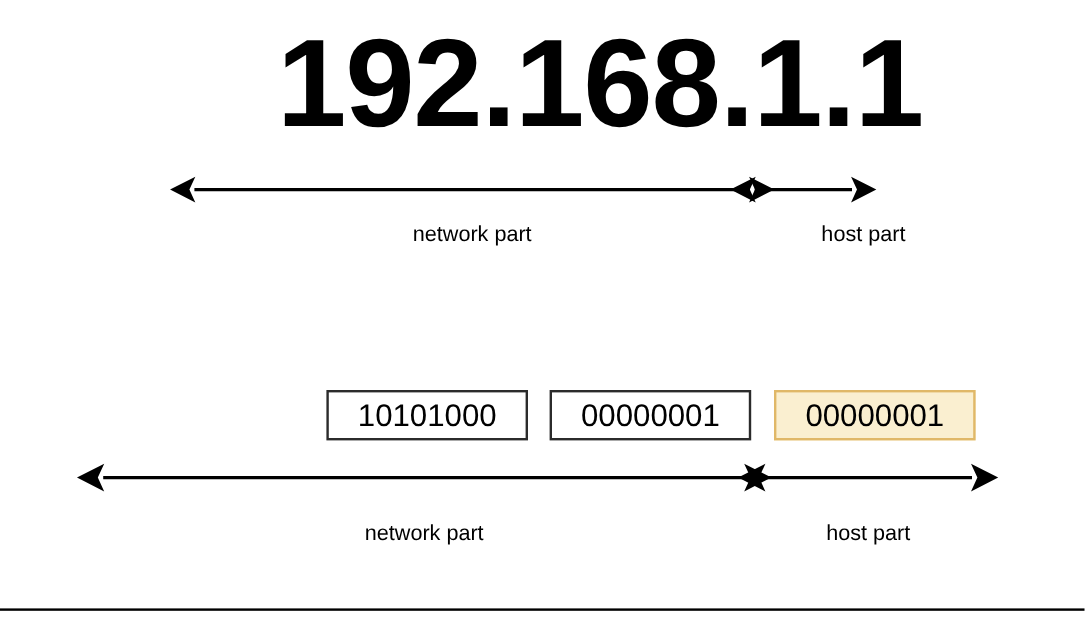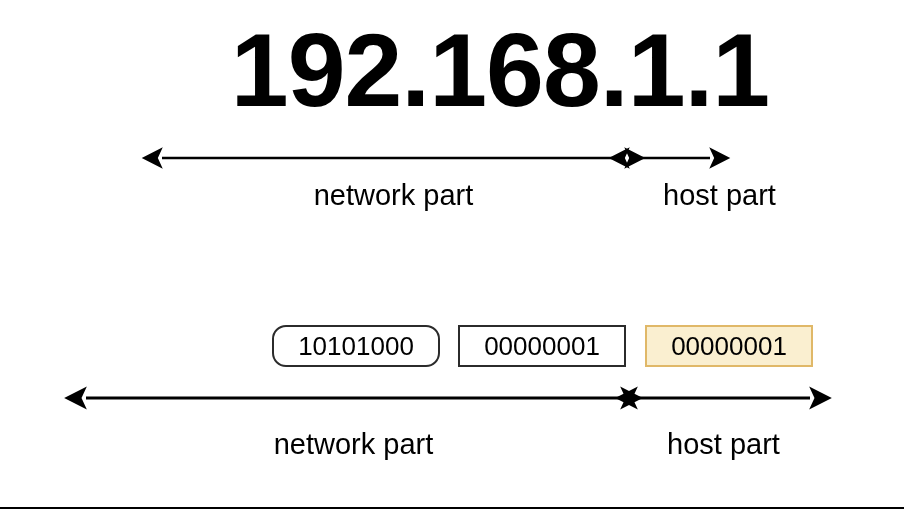--- a/index.html
+++ b/index.html
@@ -43,21 +43,21 @@
     top: 0;
     width: 904px;
     height: 514px;
     pointer-events: none;
   }
 
   
   .part-label {
     position: absolute;
     font-family: "Liberation Sans", sans-serif;
-    font-size: 29px;
+    font-size: 18px;
     line-height: 30px;
     color: #000000;
     text-align: center;
     white-space: nowrap;
   }
   .label-top-network { left: 160px; top: 180px; width: 467px; }
   .label-top-host    { left: 627px; top: 180px; width: 185px; }
   .label-bot-network { left: 83px;  top: 429px; width: 541px; }
   .label-bot-host    { left: 634px; top: 429px; width: 179px; }
 
@@ -80,21 +80,21 @@
     display: flex;
     align-items: center;
     justify-content: center;
     font-family: "Liberation Sans", sans-serif;
     font-size: 26px;
     line-height: 26px;
     letter-spacing: 0px;
     color: #000000;
   }
   .octet.o0 { left: 0px; }
-  .octet.o1 { left: 189px; border-radius: 14px; }
+  .octet.o1 { left: 189px; }
   .octet.o2 { left: 375px; }
   .octet.o3 { left: 562px; }
   .octet.highlight {
     background: #faefd0;
     border-color: #e0b868;
   }
 
   
   .bottom-rule {
     position: absolute;

